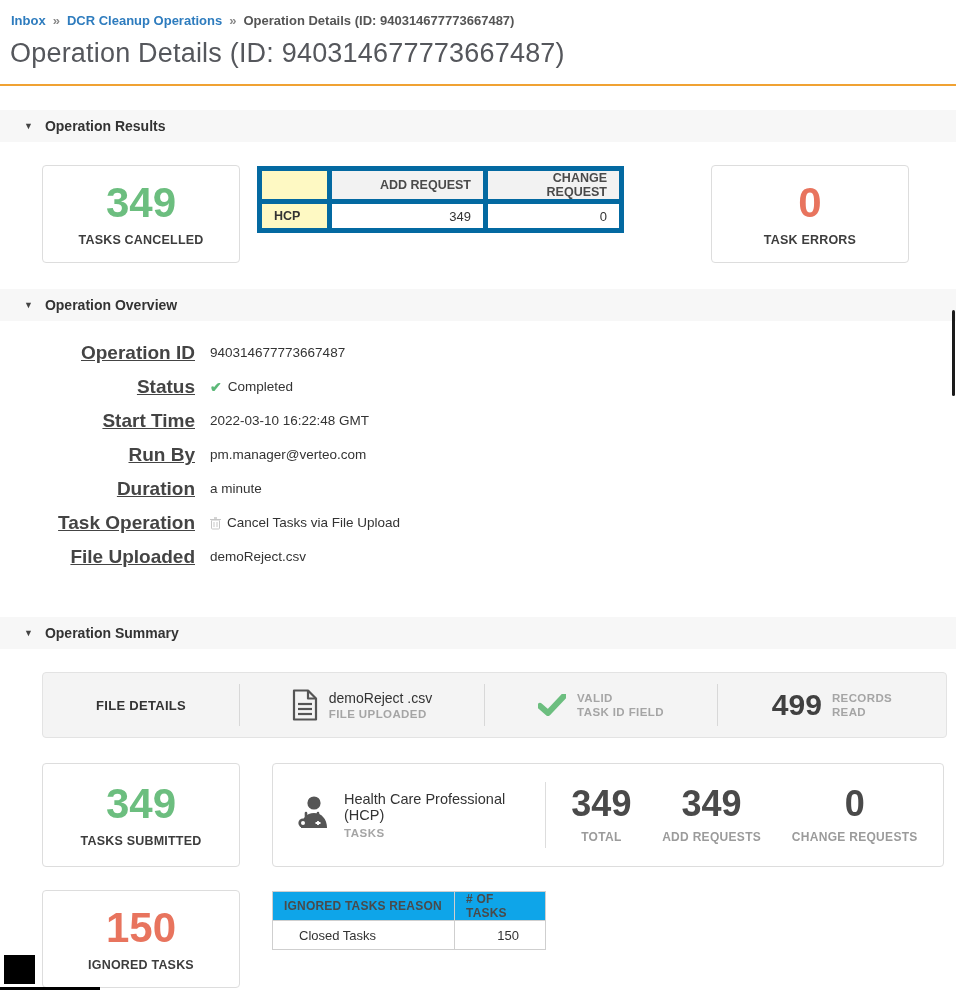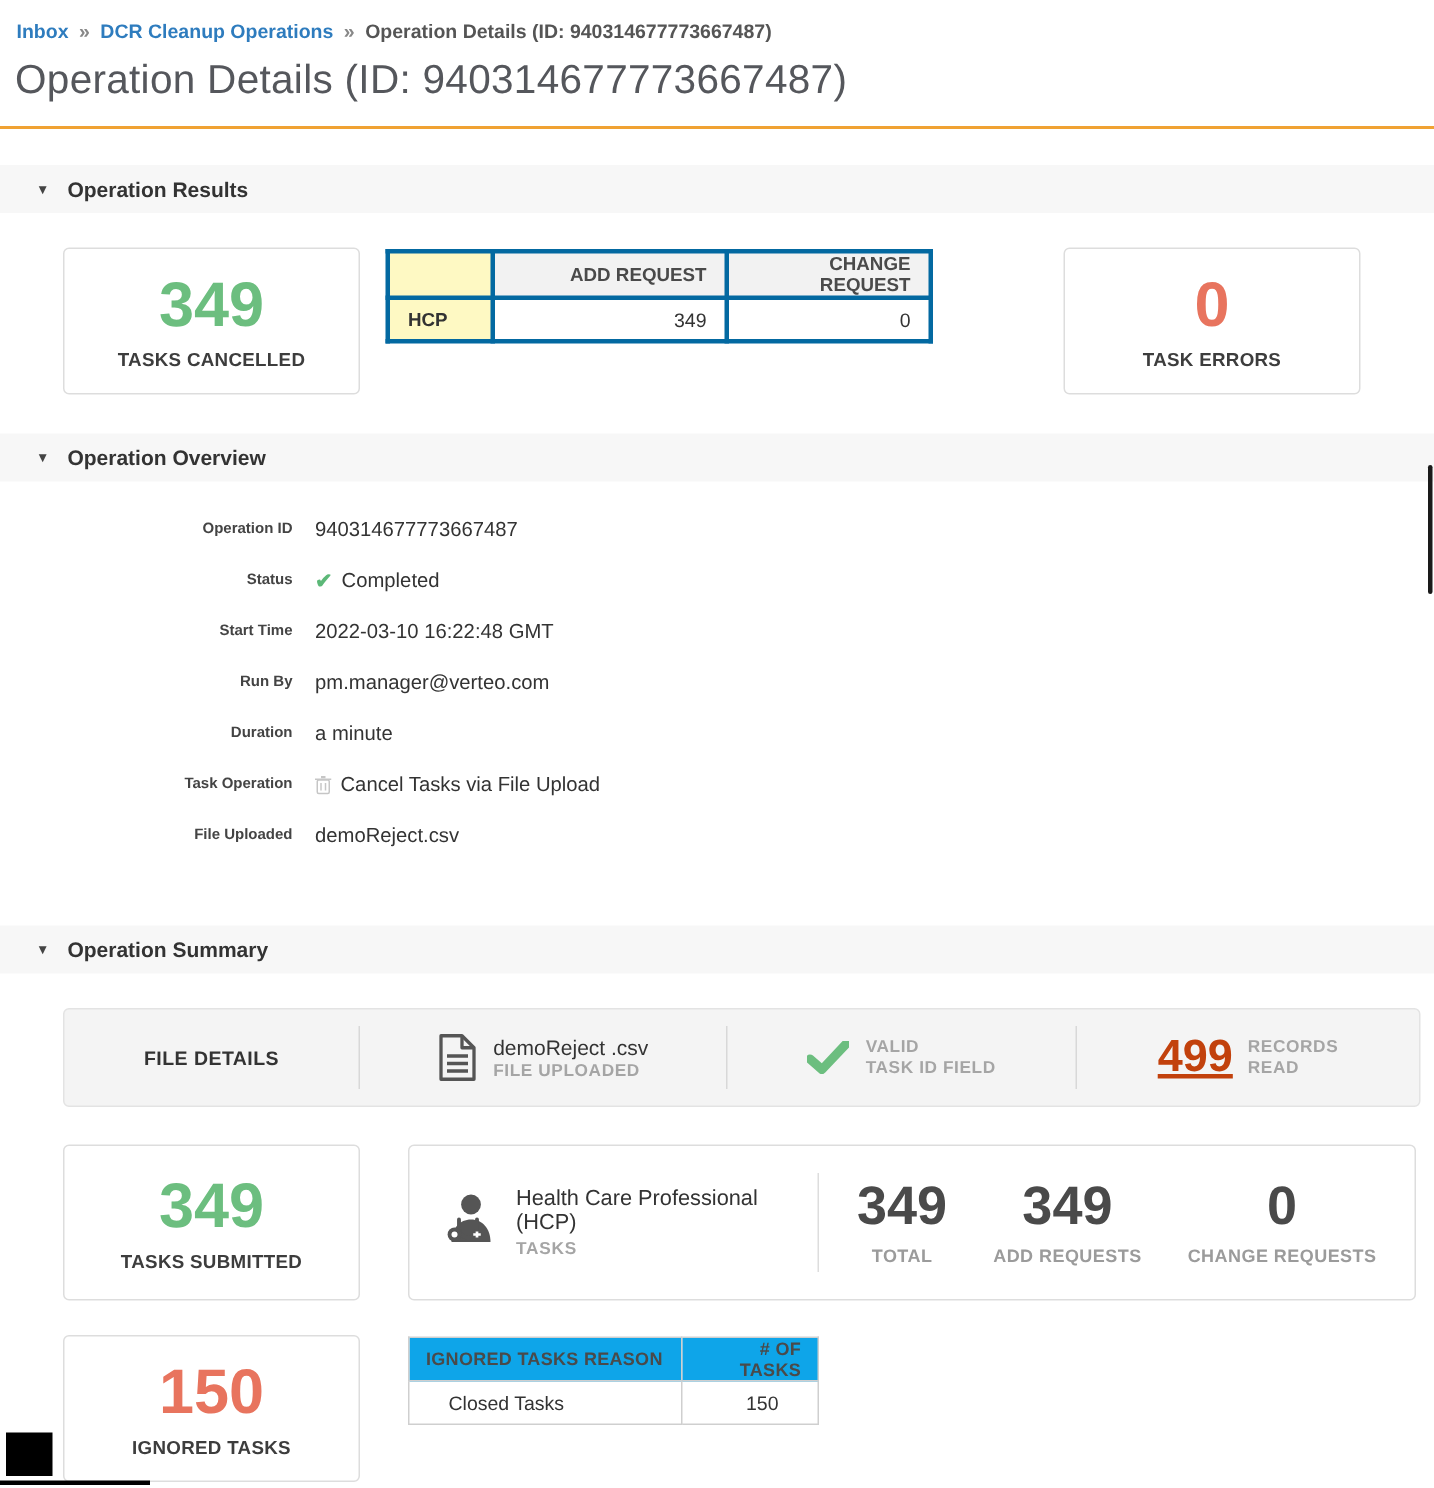--- a/index.html
+++ b/index.html
@@ -39,31 +39,31 @@
     display: flex; flex-direction: column; align-items: center; justify-content: center;
     flex-shrink: 0;
   }
   .stat-value { font-size: 42px; font-weight: bold; line-height: 1; }
   .stat-value.green { color: #6CBE7F; }
   .stat-value.red { color: #E8745E; }
   .stat-label { margin-top: 9px; font-size: 12.5px; font-weight: bold; color: #3d3d3d; letter-spacing: 0.2px; }
   
   .results-row { display: flex; align-items: flex-start; margin: 23px 42px 22px 42px; }
   .results-table { border-collapse: collapse; margin-left: 17px; margin-top: 1px; }
-  .results-table th, .results-table td { border: 3px solid #0369a1; font-size: 12.5px; }
+  .results-table th, .results-table td { border: 5px solid #0369a1; font-size: 12.5px; }
   .results-table th { background: #F2F2F2; color: #4a4a4a; font-weight: bold; height: 26px; padding: 0 12px; text-align: right; }
   .results-table td { height: 29px; padding: 0 12px; }
   .results-table .entity-cell { background: #fef9c3; font-weight: bold; text-align: left; width: 70px; }
   .results-table .num-cell { text-align: right; background: #fff; color: #333; font-size: 13px; }
   .col-add { width: 156px; } .col-change { width: 136px; }
   .errors-card { margin-left: 87px; }
   
   .overview-fields { padding: 24px 0 8px 0; }
   .kv-row { display: flex; align-items: flex-start; margin-bottom: 18px; }
-  .kv-label { width: 195px; text-align: right; font-size: 10px; font-weight: bold; color: #444; line-height: 16px; }
+  .kv-label { width: 195px; text-align: right; font-size: 19px; font-weight: bold; color: #444; line-height: 16px; text-decoration: underline; }
   .kv-value { margin-left: 15px; font-size: 13.5px; color: #333; line-height: 16px; display: flex; align-items: center; text-align: center; }
   .check-glyph { color: #5CB878; font-weight: bold; margin-right: 6px; font-size: 14px; }
   .trash-glyph { margin-right: 6px; opacity: 0.55; display: inline-flex; }
   
   .file-strip {
     margin: 23px 9px 0 42px;
     height: 66px;
     background: #F4F4F4;
     border: 1px solid #E3E3E3;
     border-radius: 4px;
@@ -73,21 +73,21 @@
   .seg-divider { width: 1px; height: 42px; background: #D8D8D8; }
   .seg-1 { width: 196px; }
   .seg-2 { width: 244px; }
   .seg-3 { width: 232px; }
   .seg-4 { flex: 1; }
   .strip-title { font-size: 13px; font-weight: bold; color: #333; letter-spacing: 0.3px; }
   .strip-icon { margin-right: 11px; display: flex; }
   .strip-lines .l1 { font-size: 14px; color: #333; }
   .strip-lines .l2 { font-size: 11.5px; font-weight: bold; color: #A5A5A5; letter-spacing: 0.4px; margin-top: 2px; }
   .strip-lines .g1, .strip-lines .g2 { font-size: 11.5px; font-weight: bold; color: #A5A5A5; letter-spacing: 0.4px; line-height: 14px; }
-  .records-num { font-size: 30px; font-weight: bold; color: #c2410c; margin-right: 10px; line-height: 1; text-decoration: underline; }
+  .records-num { font-size: 30px; font-weight: bold; color: #404040; margin-right: 10px; line-height: 1; }
   
   .summary-row2 { display: flex; align-items: flex-start; margin: 25px 0 0 42px; }
   .stat-card.tall { height: 104px; }
   .entity-card {
     margin-left: 32px;
     width: 672px; height: 104px;
     border: 1px solid #DDD; border-radius: 4px; background: #fff;
     display: flex; align-items: center;
   }
   .entity-left { display: flex; align-items: center; padding-left: 23px; width: 272px; }
@@ -298,21 +298,21 @@
 <div class="summary-row3">
   <div class="stat-card">
     <div class="stat-value red">150</div>
     <div class="stat-label">IGNORED TASKS</div>
   </div>
 
   <table class="ignored-table">
     <tbody>
         <tr>
       <th class="col-reason">IGNORED TASKS REASON</th>
-      <th class="col-count" style="text-align:right;"># OF TASKS</th>
+      <th class="col-count" style="text-align:left;"># OF TASKS</th>
     </tr>
     <tr>
       <td class="col-reason">Closed Tasks</td>
       <td class="col-count">150</td>
     </tr>
   </tbody>
     </table>
 </div>
 
 <div class="artifact-square"></div>

